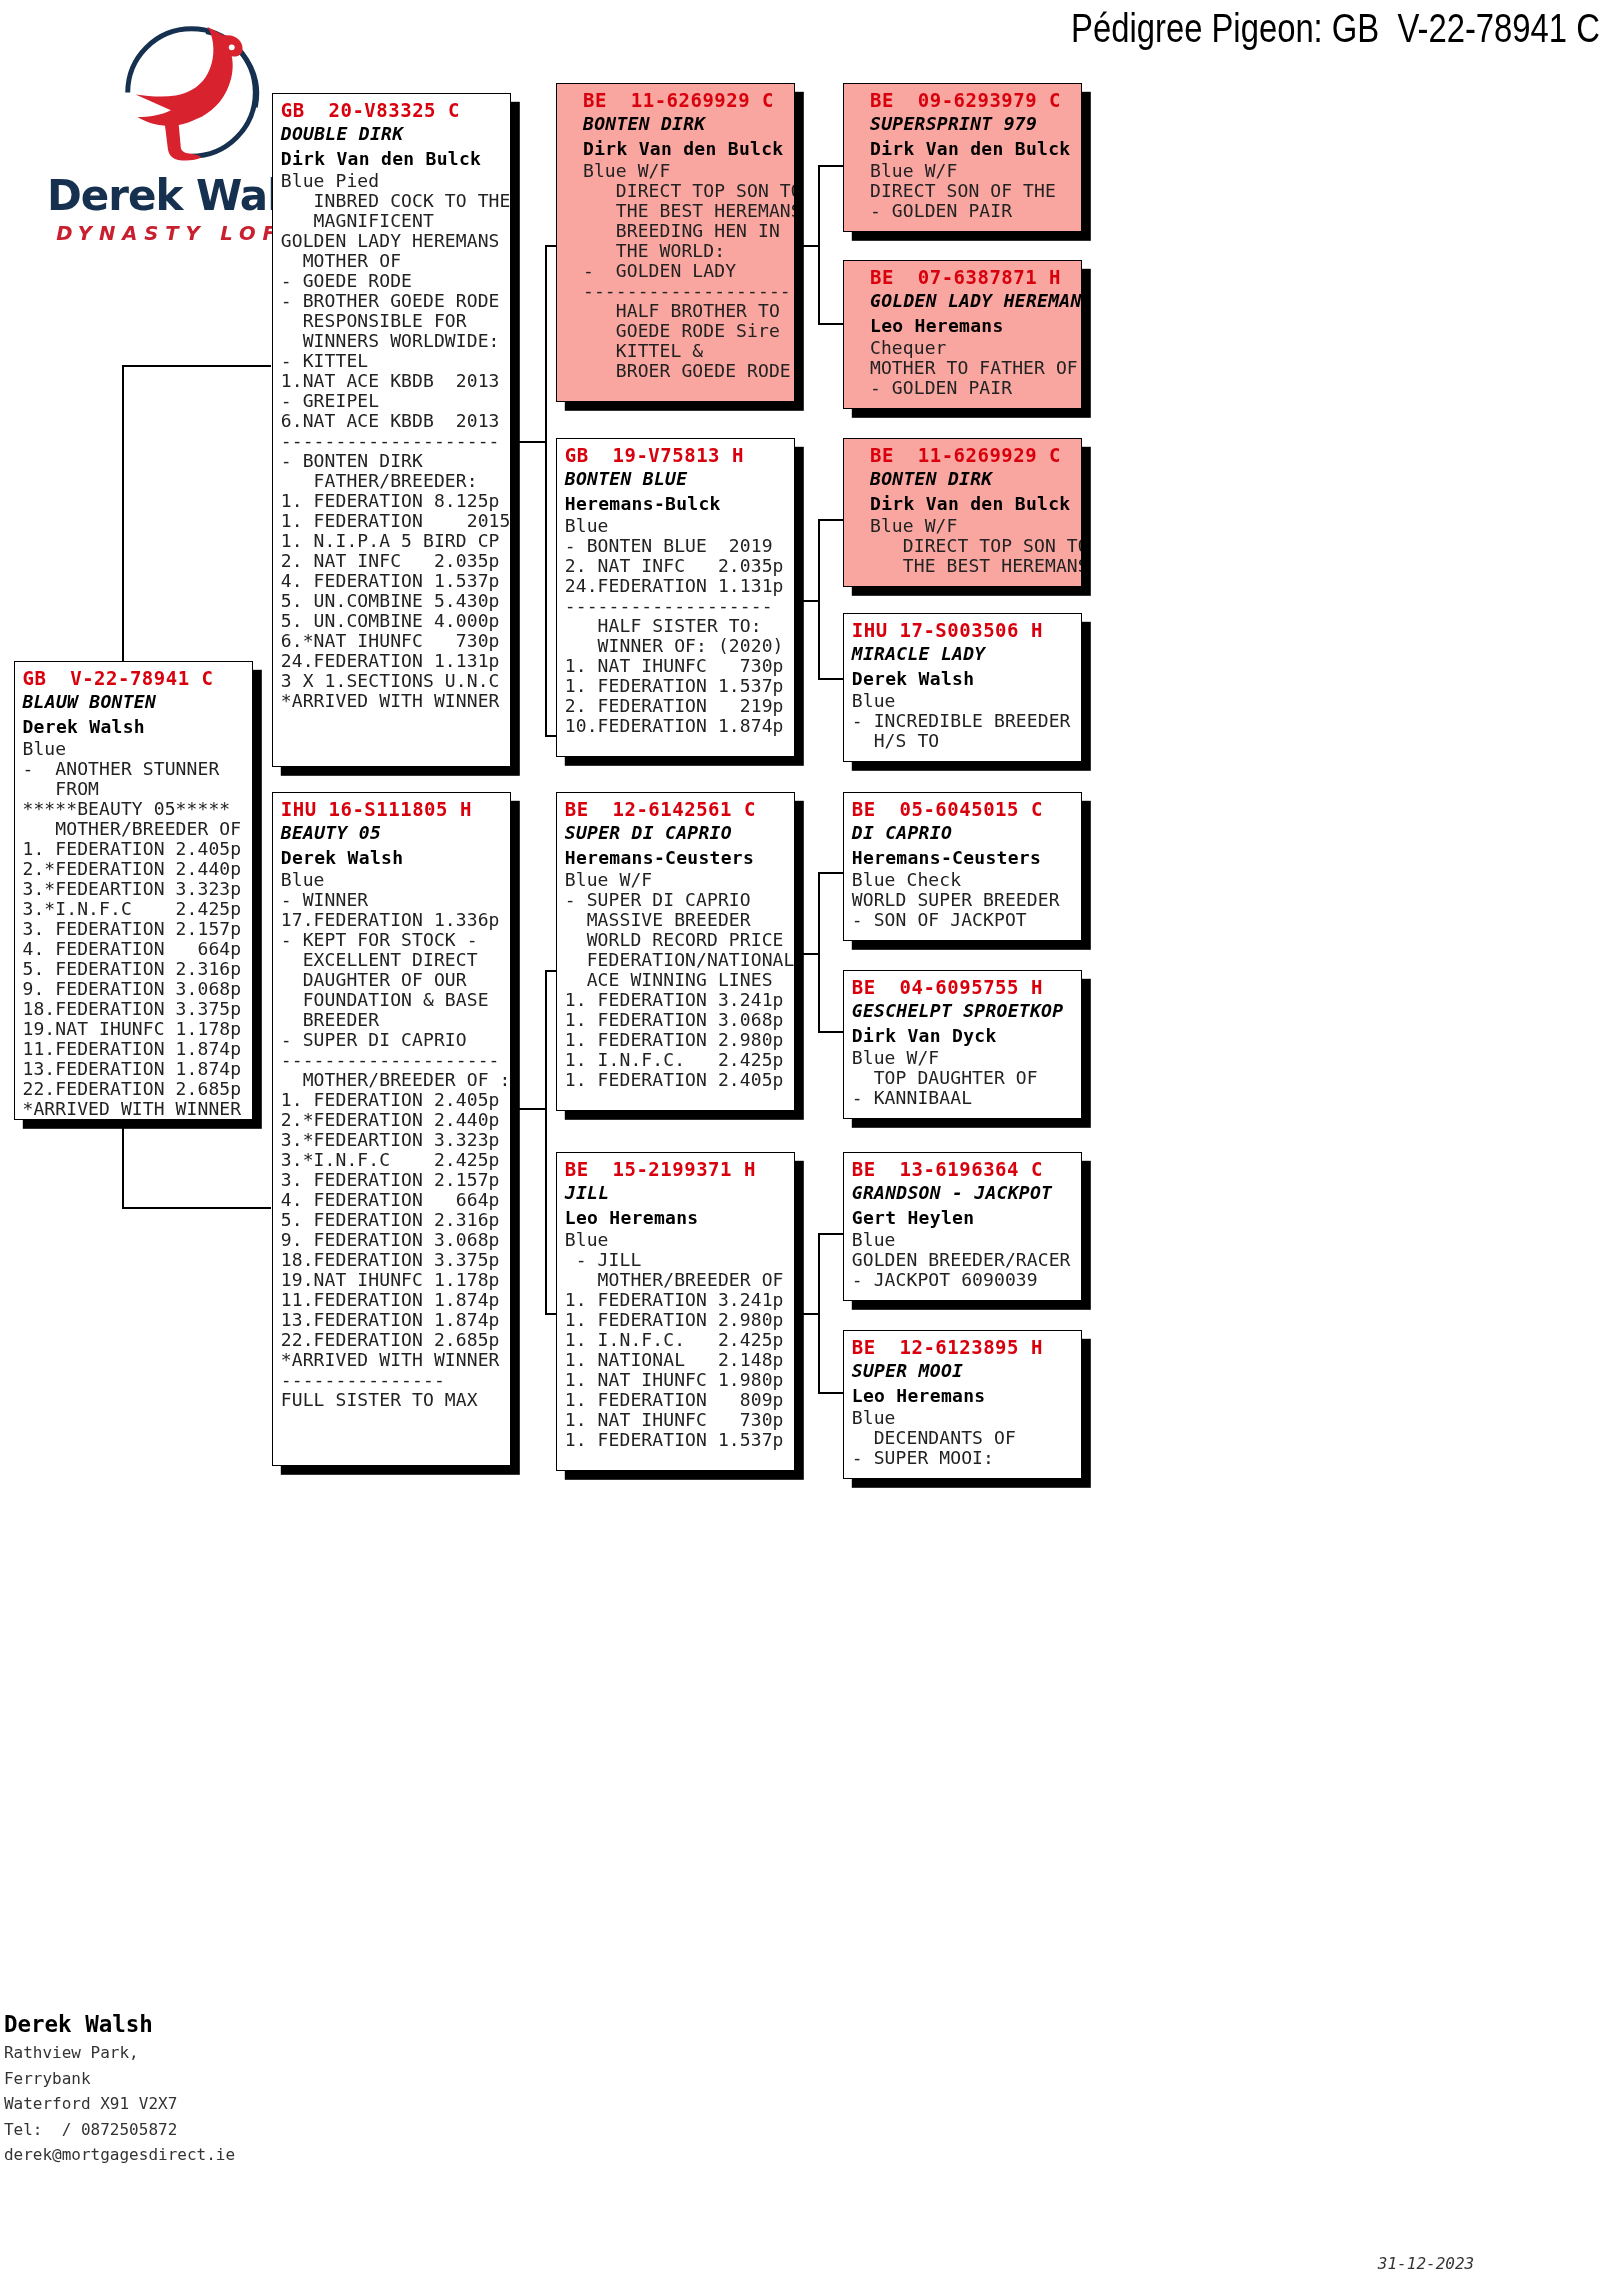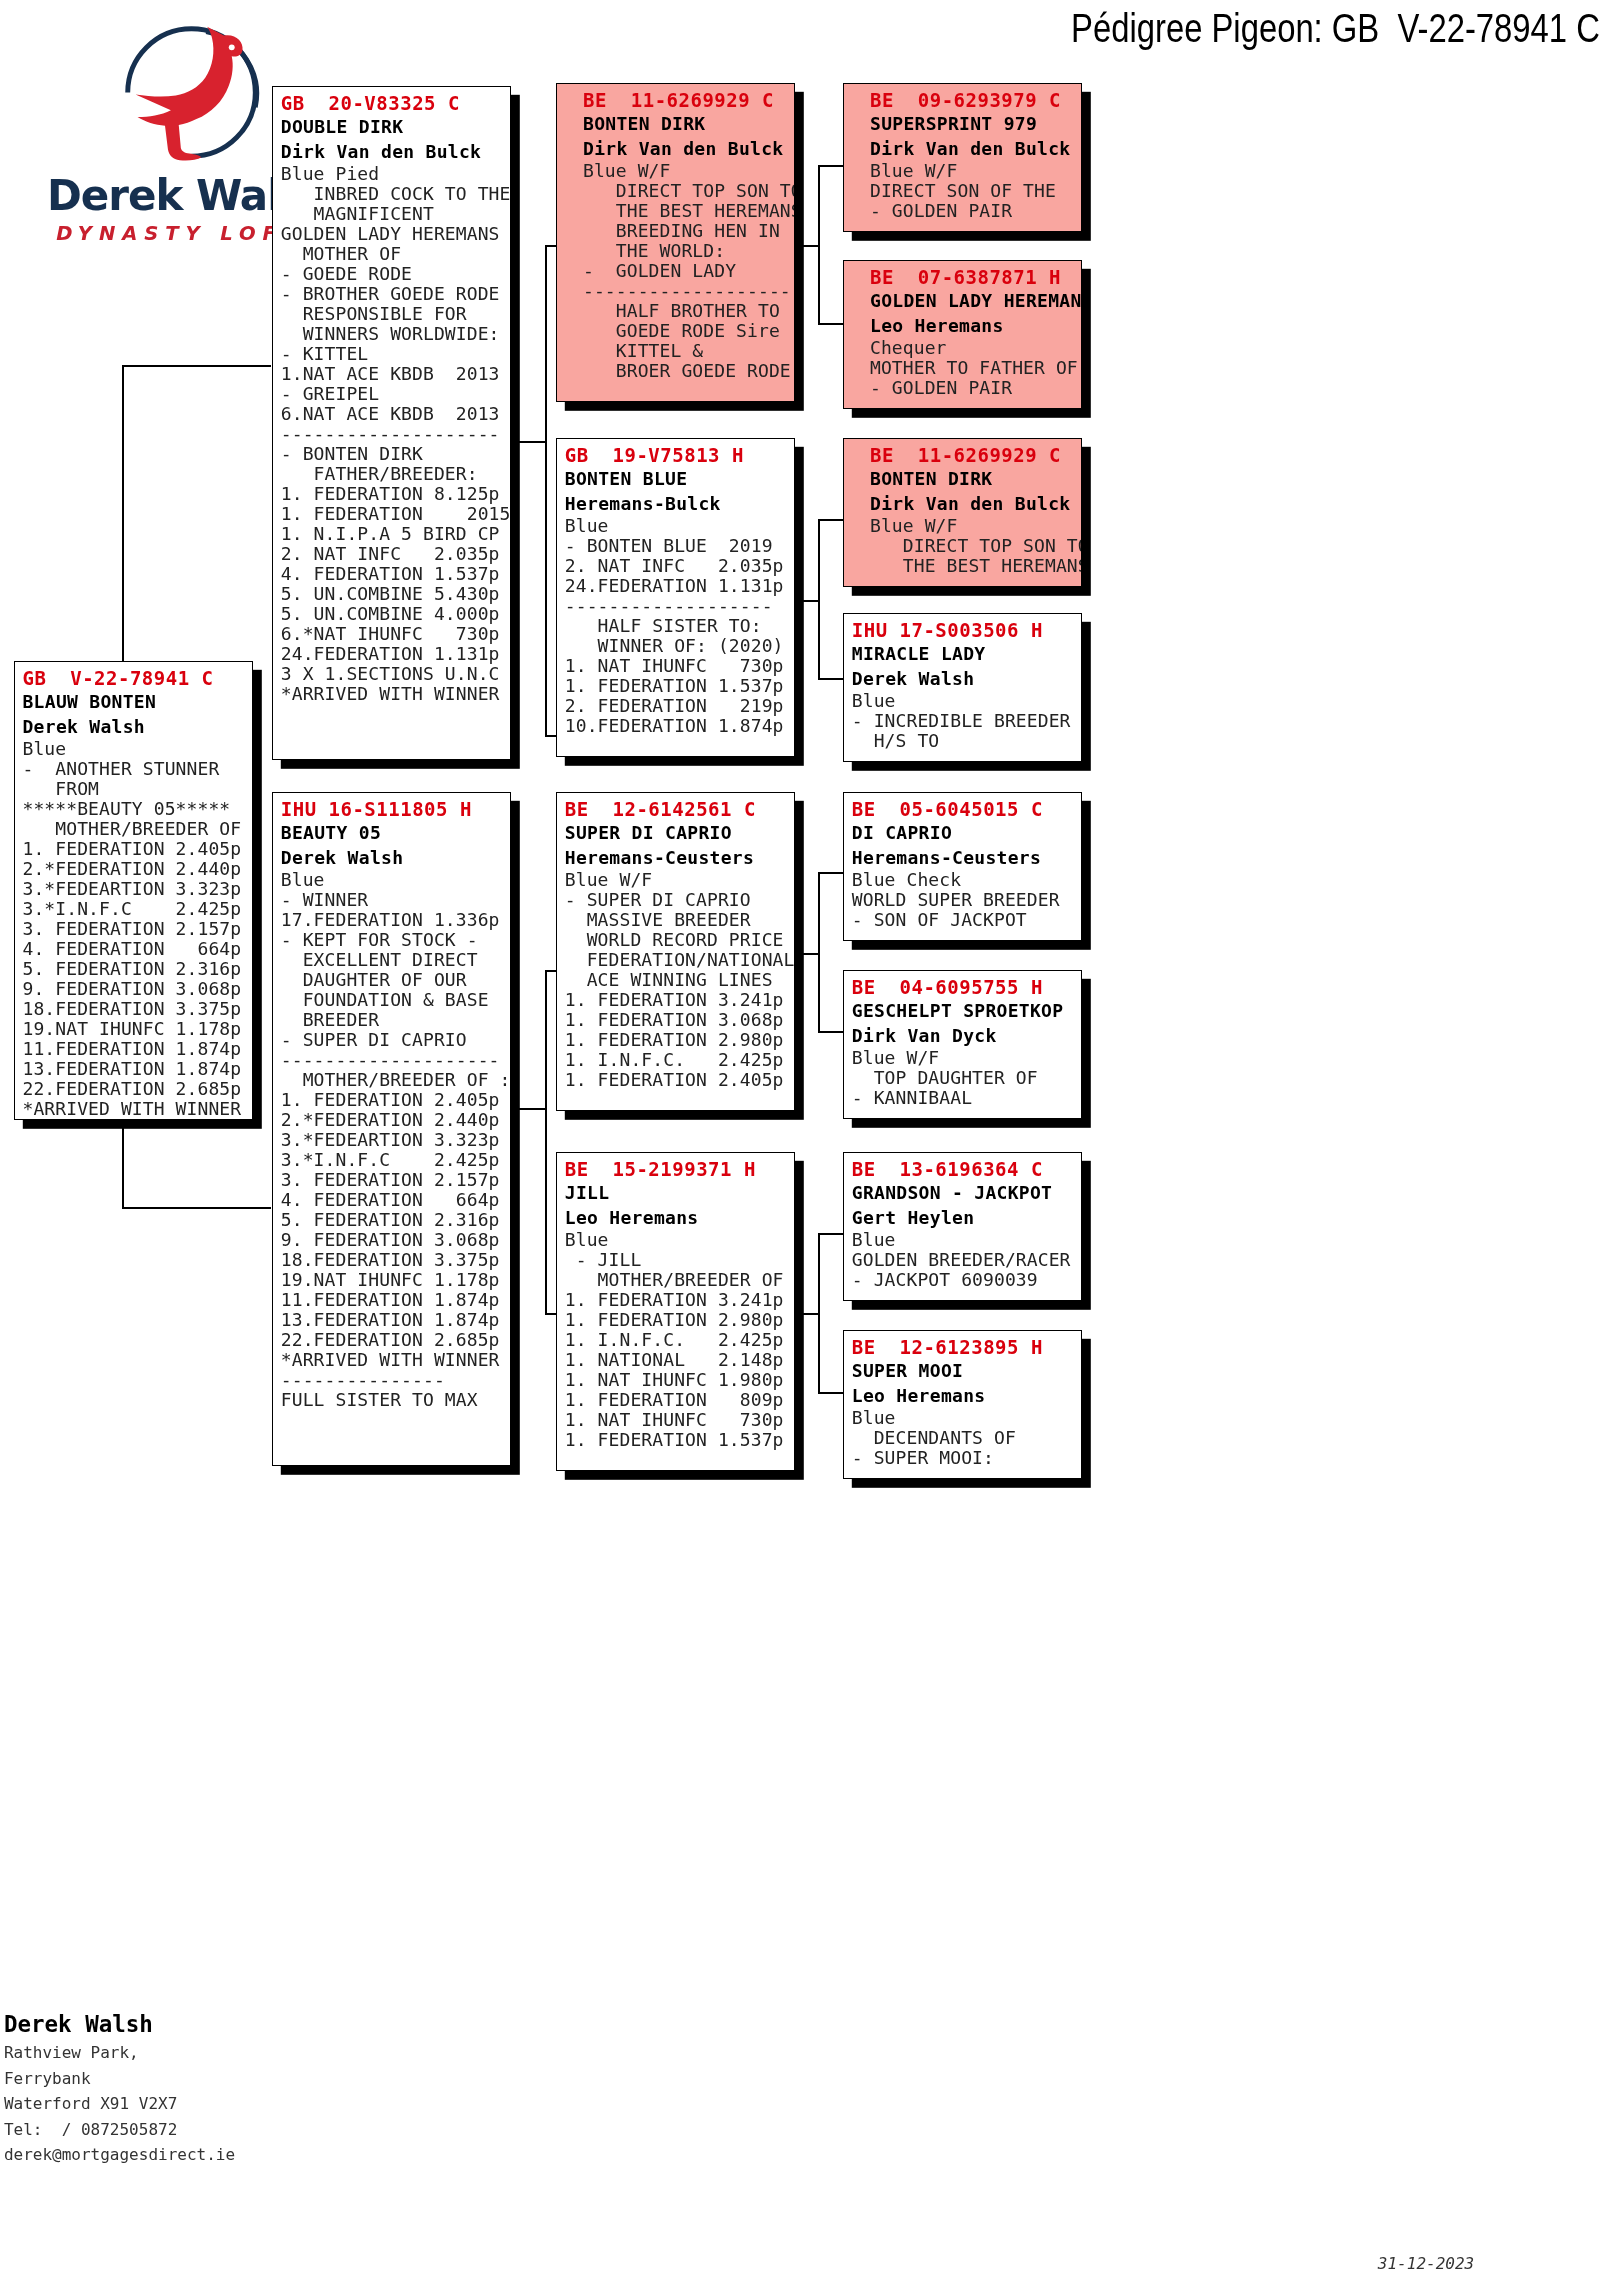--- a/index.html
+++ b/index.html
@@ -45,21 +45,21 @@
     box-shadow:8.8px 8.8px 0 0 #000;
     padding:3.9px 5.9px 3.9px 7.8px;
     overflow:hidden;
   }
   .box.pink{background:#f9a6a0;padding-left:26px;}
   .box .ring{
     color:#d9000d;font-weight:bold;font-size:19px;
     white-space:pre;line-height:24.5px;letter-spacing:0.5px;
   }
   .box .nick{
-    color:#000;font-weight:bold;font-size:18px;
+    color:#000;font-weight:bold;font-style:italic;font-size:18px;
     white-space:pre;line-height:24.5px;letter-spacing:0.3px;
   }
   .box .owner{
     color:#000;font-weight:bold;font-size:18px;
     white-space:pre;line-height:24.5px;letter-spacing:0.3px;
   }
   .box .lines{
     color:#222;font-size:18px;white-space:pre;
     line-height:20px;letter-spacing:0.1px;
   }
@@ -157,21 +157,21 @@
 19.NAT IHUNFC 1.178p
 11.FEDERATION 1.874p
 13.FEDERATION 1.874p
 22.FEDERATION 2.685p
 *ARRIVED WITH WINNER
 --------------------
 FULL SISTER TO MAX
 1. FEDERATION 2.980p</div>
   </div>
 
-  <div class="box" style="left:272px;top:86px;width:239px;height:674px;">
+  <div class="box" style="left:272px;top:93px;width:239px;height:674px;">
     <div class="ring">GB  20-V83325 C</div>
     <div class="nick">DOUBLE DIRK</div>
     <div class="owner">Dirk Van den Bulck</div>
     <div class="lines">Blue Pied
    INBRED COCK TO THE
    MAGNIFICENT
 GOLDEN LADY HEREMANS
   MOTHER OF
 - GOEDE RODE
 - BROTHER GOEDE RODE

